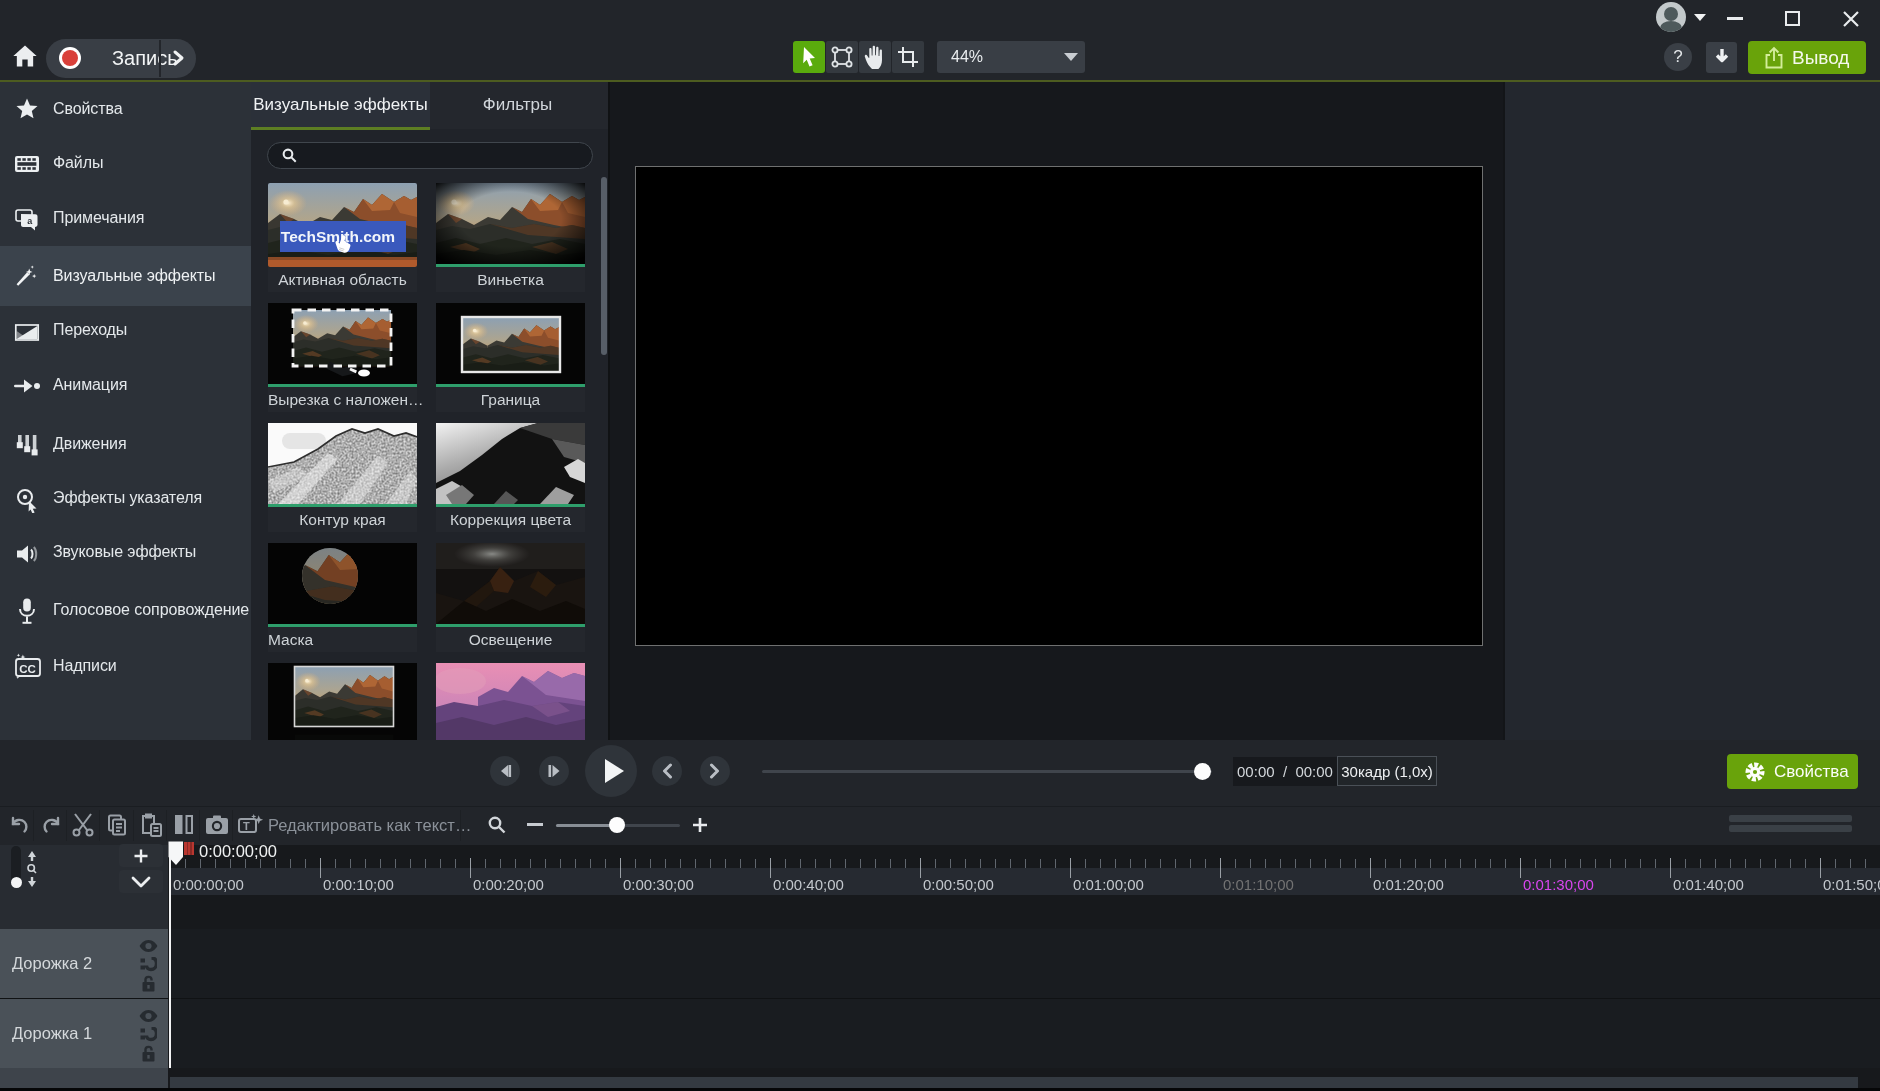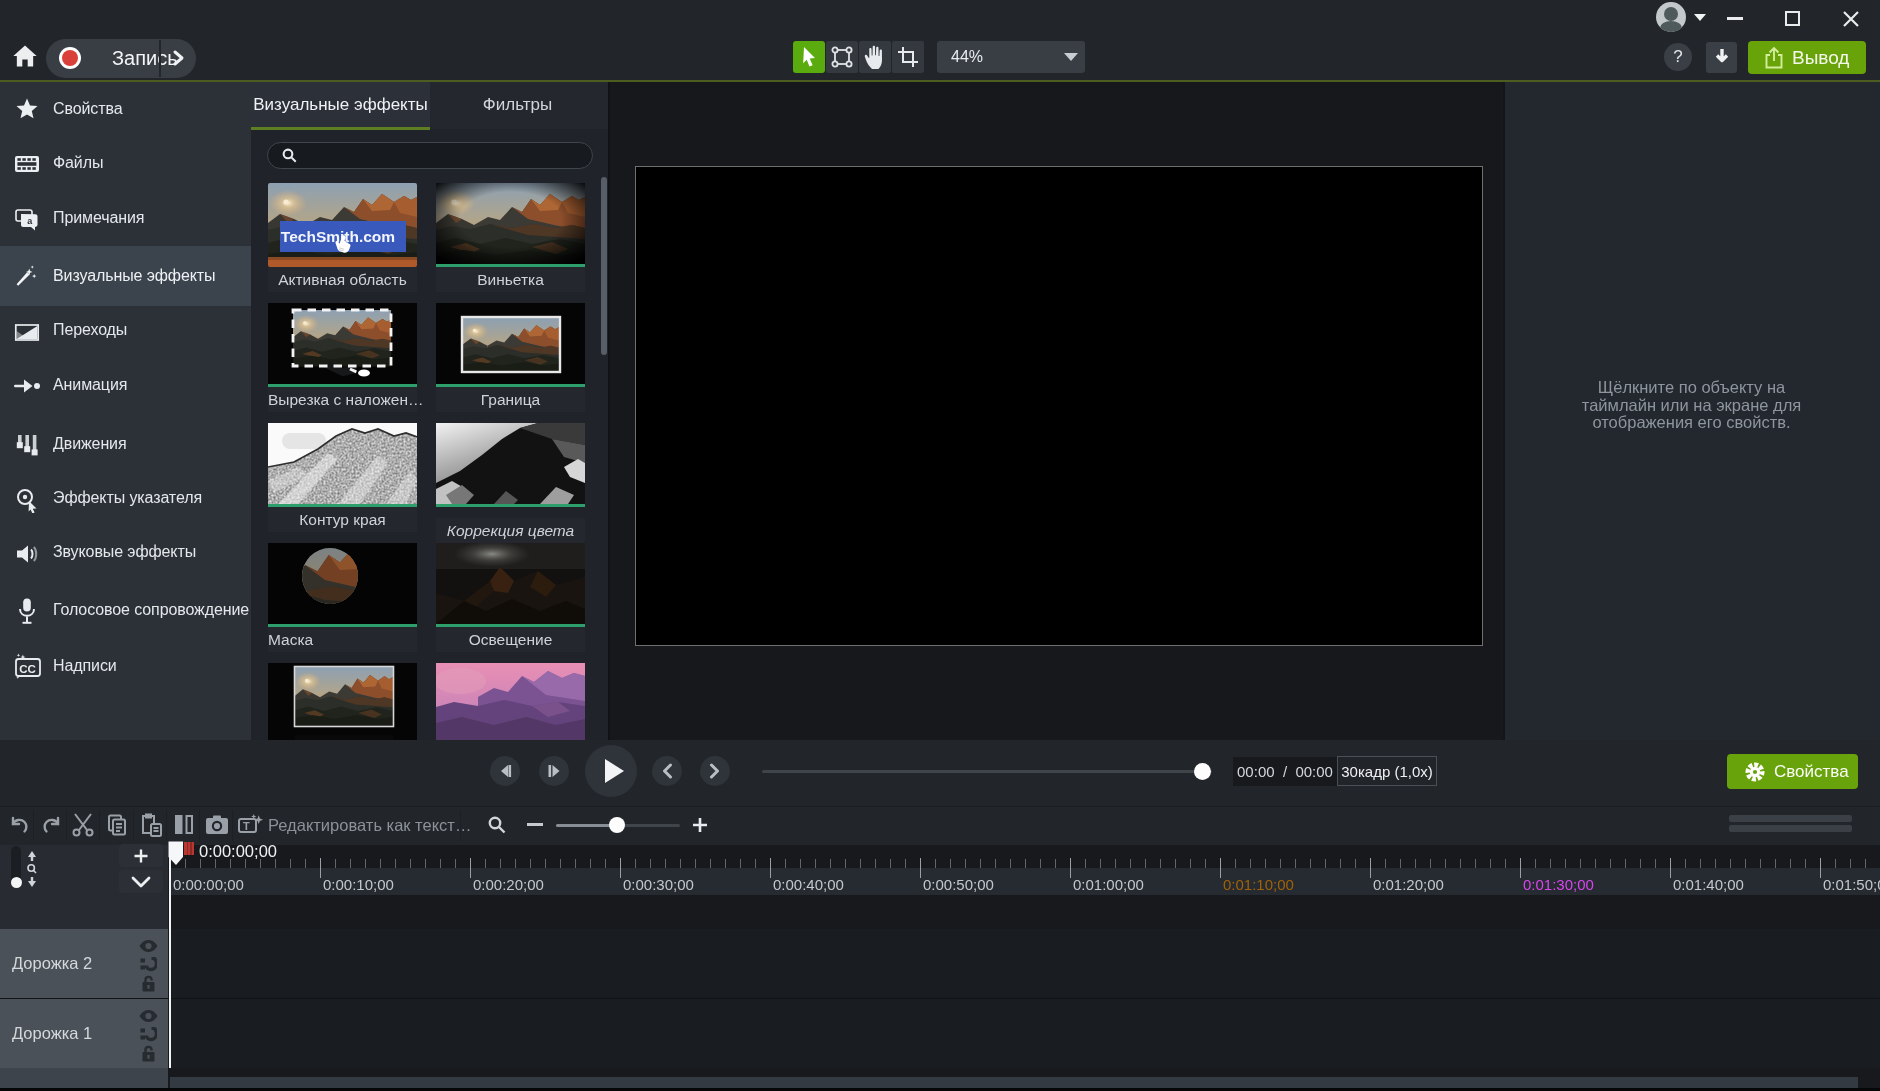--- a/index.html
+++ b/index.html
@@ -347,31 +347,30 @@
   <path d="M0 44 L18 39 L42 43 L68 37 L96 43 L122 39 L149 43 L149 77 L0 77 Z" fill="#64437c"></path>
   <path d="M0 60 L26 54 L58 62 L90 54 L120 62 L149 56 L149 77 L0 77 Z" fill="#533867"></path>
   <path d="M96 43 L122 39 L134 48 L112 54 Z" fill="#8f6099" opacity=".5"></path>
 </svg>
 
 <div class="abs" style="left:268px;top:267px;width:149px;height:25px;background:#24272d;line-height:25px;text-align:center;font-size:15.5px;color:#ced3d7;white-space:nowrap;">Активная область</div>
 <div class="abs" style="left:436px;top:267px;width:149px;height:25px;background:#24272d;line-height:25px;text-align:center;font-size:15.5px;color:#ced3d7;white-space:nowrap;">Виньетка</div>
 <div class="abs" style="left:268px;top:387px;width:149px;height:25px;background:#24272d;line-height:25px;text-align:center;font-size:15.5px;color:#ced3d7;white-space:nowrap;">Вырезка с наложен…</div>
 <div class="abs" style="left:436px;top:387px;width:149px;height:25px;background:#24272d;line-height:25px;text-align:center;font-size:15.5px;color:#ced3d7;white-space:nowrap;">Граница</div>
 <div class="abs" style="left:268px;top:507px;width:149px;height:25px;background:#24272d;line-height:25px;text-align:center;font-size:15.5px;color:#ced3d7;white-space:nowrap;">Контур края</div>
-<div class="abs" style="left:436px;top:518px;width:149px;height:25px;background:#24272d;line-height:25px;text-align:center;font-size:15.5px;color:#ced3d7;white-space:nowrap;font-style:italic;">Коррекция цвета</div>
+<div class="abs" style="left:436px;top:507px;width:149px;height:25px;background:#24272d;line-height:25px;text-align:center;font-size:15.5px;color:#ced3d7;white-space:nowrap;">Коррекция цвета</div>
 <div class="abs" style="left:268px;top:627px;width:149px;height:25px;background:#24272d;line-height:25px;font-size:15.5px;color:#ced3d7;white-space:nowrap;">Маска</div>
 <div class="abs" style="left:436px;top:627px;width:149px;height:25px;background:#24272d;line-height:25px;text-align:center;font-size:15.5px;color:#ced3d7;white-space:nowrap;">Освещение</div>
 
 <div class="abs" style="left:610px;top:82px;width:893px;height:658px;background:#16181c;"></div>
 <div class="abs" style="left:608px;top:82px;width:2px;height:658px;background:#101214;"></div>
 <div class="abs" style="left:635px;top:166px;width:848px;height:480px;background:#000;border:1px solid #6f7070;"></div>
 
 <div class="abs" style="left:1503px;top:82px;width:377px;height:658px;background:#23272e;"></div>
 <div class="abs" style="left:1503px;top:82px;width:2px;height:658px;background:#131518;"></div>
-<div class="abs" style="left:1519px;top:379px;width:345px;text-align:center;font-size:16.5px;line-height:17.5px;color:#8d969e;white-space:nowrap;">Щёлкните по объекту на<br>таймлайн или на экране для<br>отображения его свойств.</div>
 
 <div class="abs" style="left:0;top:740px;width:1880px;height:66px;background:#22252a;"></div>
 <div class="abs" style="left:490px;top:756px;width:30px;height:30px;border-radius:50%;background:#2f343a;"></div>
 <svg class="abs" style="left:498px;top:763px;" width="15" height="16" viewBox="0 0 15 16">
       <path d="M10 2 L3 8 L10 14 Z" fill="#b9bec4"></path>
       <rect x="10.5" y="2" width="2.6" height="12" fill="#b9bec4"></rect>
     </svg>
 <div class="abs" style="left:539px;top:756px;width:30px;height:30px;border-radius:50%;background:#2f343a;"></div>
 <svg class="abs" style="left:547px;top:763px;" width="15" height="16" viewBox="0 0 15 16">
       <rect x="1.5" y="2" width="2.6" height="12" fill="#b9bec4"></rect>
@@ -584,21 +583,21 @@
 <div class="abs" style="left:1850px;top:859px;width:1px;height:9px;background:#60666e;"></div>
 <div class="abs" style="left:1865px;top:859px;width:1px;height:9px;background:#60666e;"></div>
 
 <div class="abs" style="left:173px;top:876px;height:18px;line-height:18px;font-size:15px;color:#c3c8cd;">0:00:00;00</div>
 <div class="abs" style="left:323px;top:876px;height:18px;line-height:18px;font-size:15px;color:#c3c8cd;">0:00:10;00</div>
 <div class="abs" style="left:473px;top:876px;height:18px;line-height:18px;font-size:15px;color:#c3c8cd;">0:00:20;00</div>
 <div class="abs" style="left:623px;top:876px;height:18px;line-height:18px;font-size:15px;color:#c3c8cd;">0:00:30;00</div>
 <div class="abs" style="left:773px;top:876px;height:18px;line-height:18px;font-size:15px;color:#c3c8cd;">0:00:40;00</div>
 <div class="abs" style="left:923px;top:876px;height:18px;line-height:18px;font-size:15px;color:#c3c8cd;">0:00:50;00</div>
 <div class="abs" style="left:1073px;top:876px;height:18px;line-height:18px;font-size:15px;color:#c3c8cd;">0:01:00;00</div>
-<div class="abs" style="left:1223px;top:876px;height:18px;line-height:18px;font-size:15px;color:#a16207;">0:01:10;00</div>
+<div class="abs" style="left:1223px;top:876px;height:18px;line-height:18px;font-size:15px;color:#737373;">0:01:10;00</div>
 <div class="abs" style="left:1373px;top:876px;height:18px;line-height:18px;font-size:15px;color:#c3c8cd;">0:01:20;00</div>
 <div class="abs" style="left:1523px;top:876px;height:18px;line-height:18px;font-size:15px;color:#d946ef;">0:01:30;00</div>
 <div class="abs" style="left:1673px;top:876px;height:18px;line-height:18px;font-size:15px;color:#c3c8cd;">0:01:40;00</div>
 <div class="abs" style="left:1823px;top:876px;height:18px;line-height:18px;font-size:15px;color:#c3c8cd;">0:01:50;00</div>
 
 <div class="abs" style="left:0;top:845px;width:168px;height:84px;background:#282c32;"></div>
 <div class="abs" style="left:11px;top:846px;width:10px;height:41px;border-radius:5px;background:#1b1e22;"></div>
 <div class="abs" style="left:10.5px;top:877px;width:11px;height:11px;border-radius:50%;background:#f4f5f6;"></div>
 <svg class="abs" style="left:26px;top:851px;" width="12" height="36" viewBox="0 0 12 36">
       <path d="M6 0 L10 6 L7.2 6 L7.2 10 L4.8 10 L4.8 6 L2 6 Z" fill="#cfd4d8"></path>

